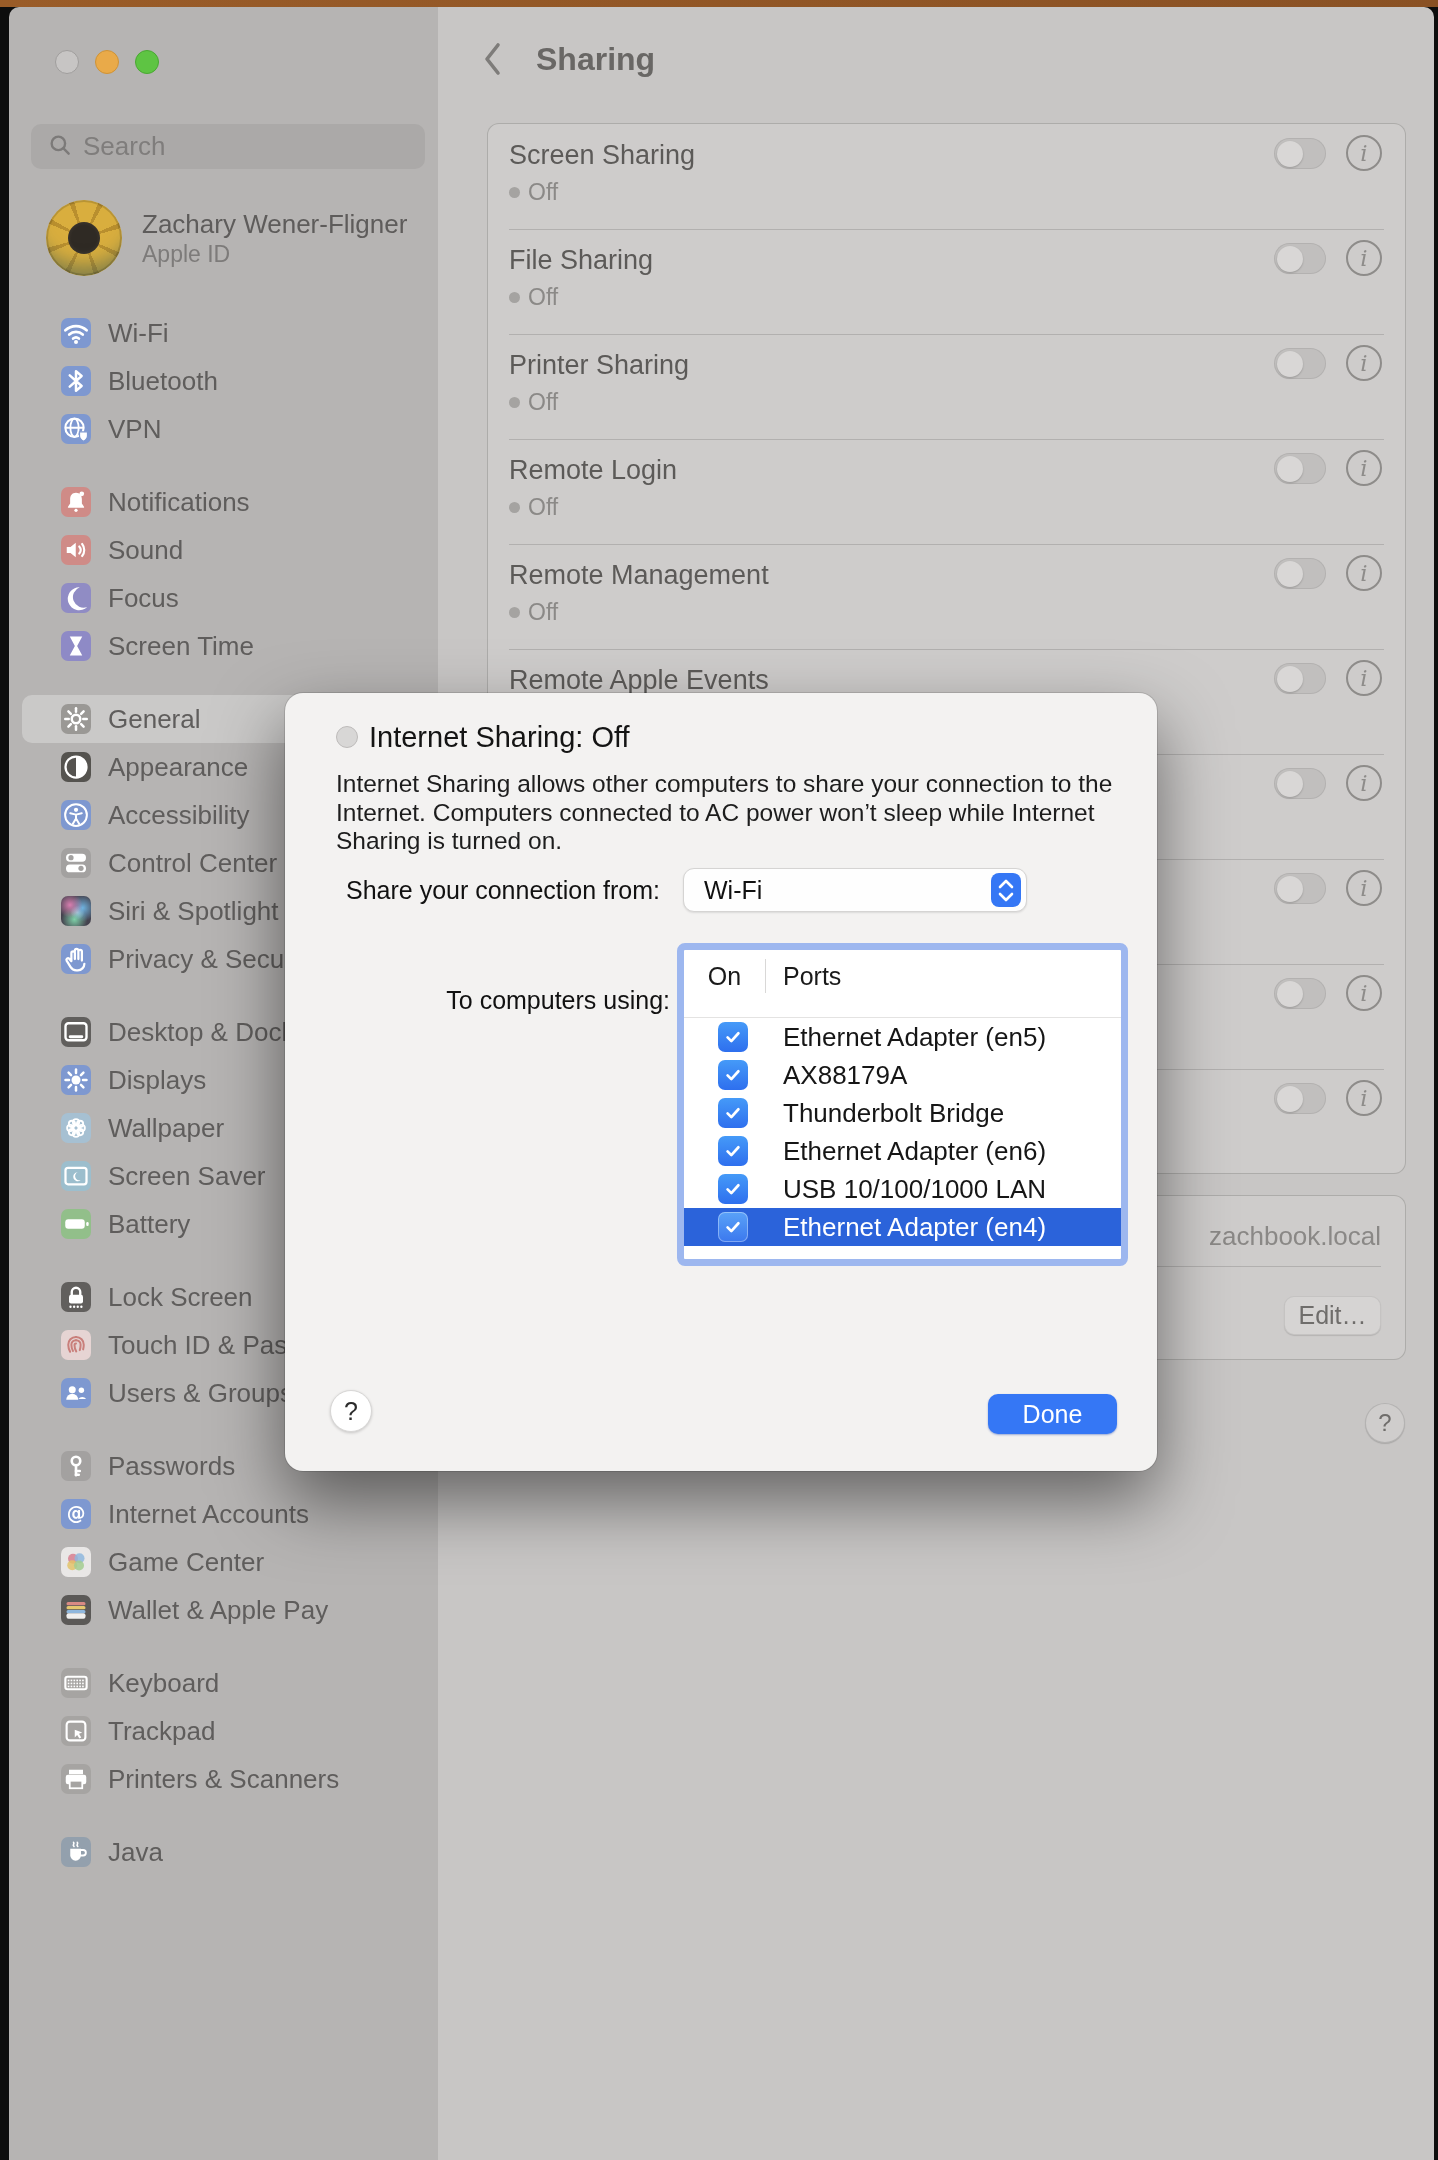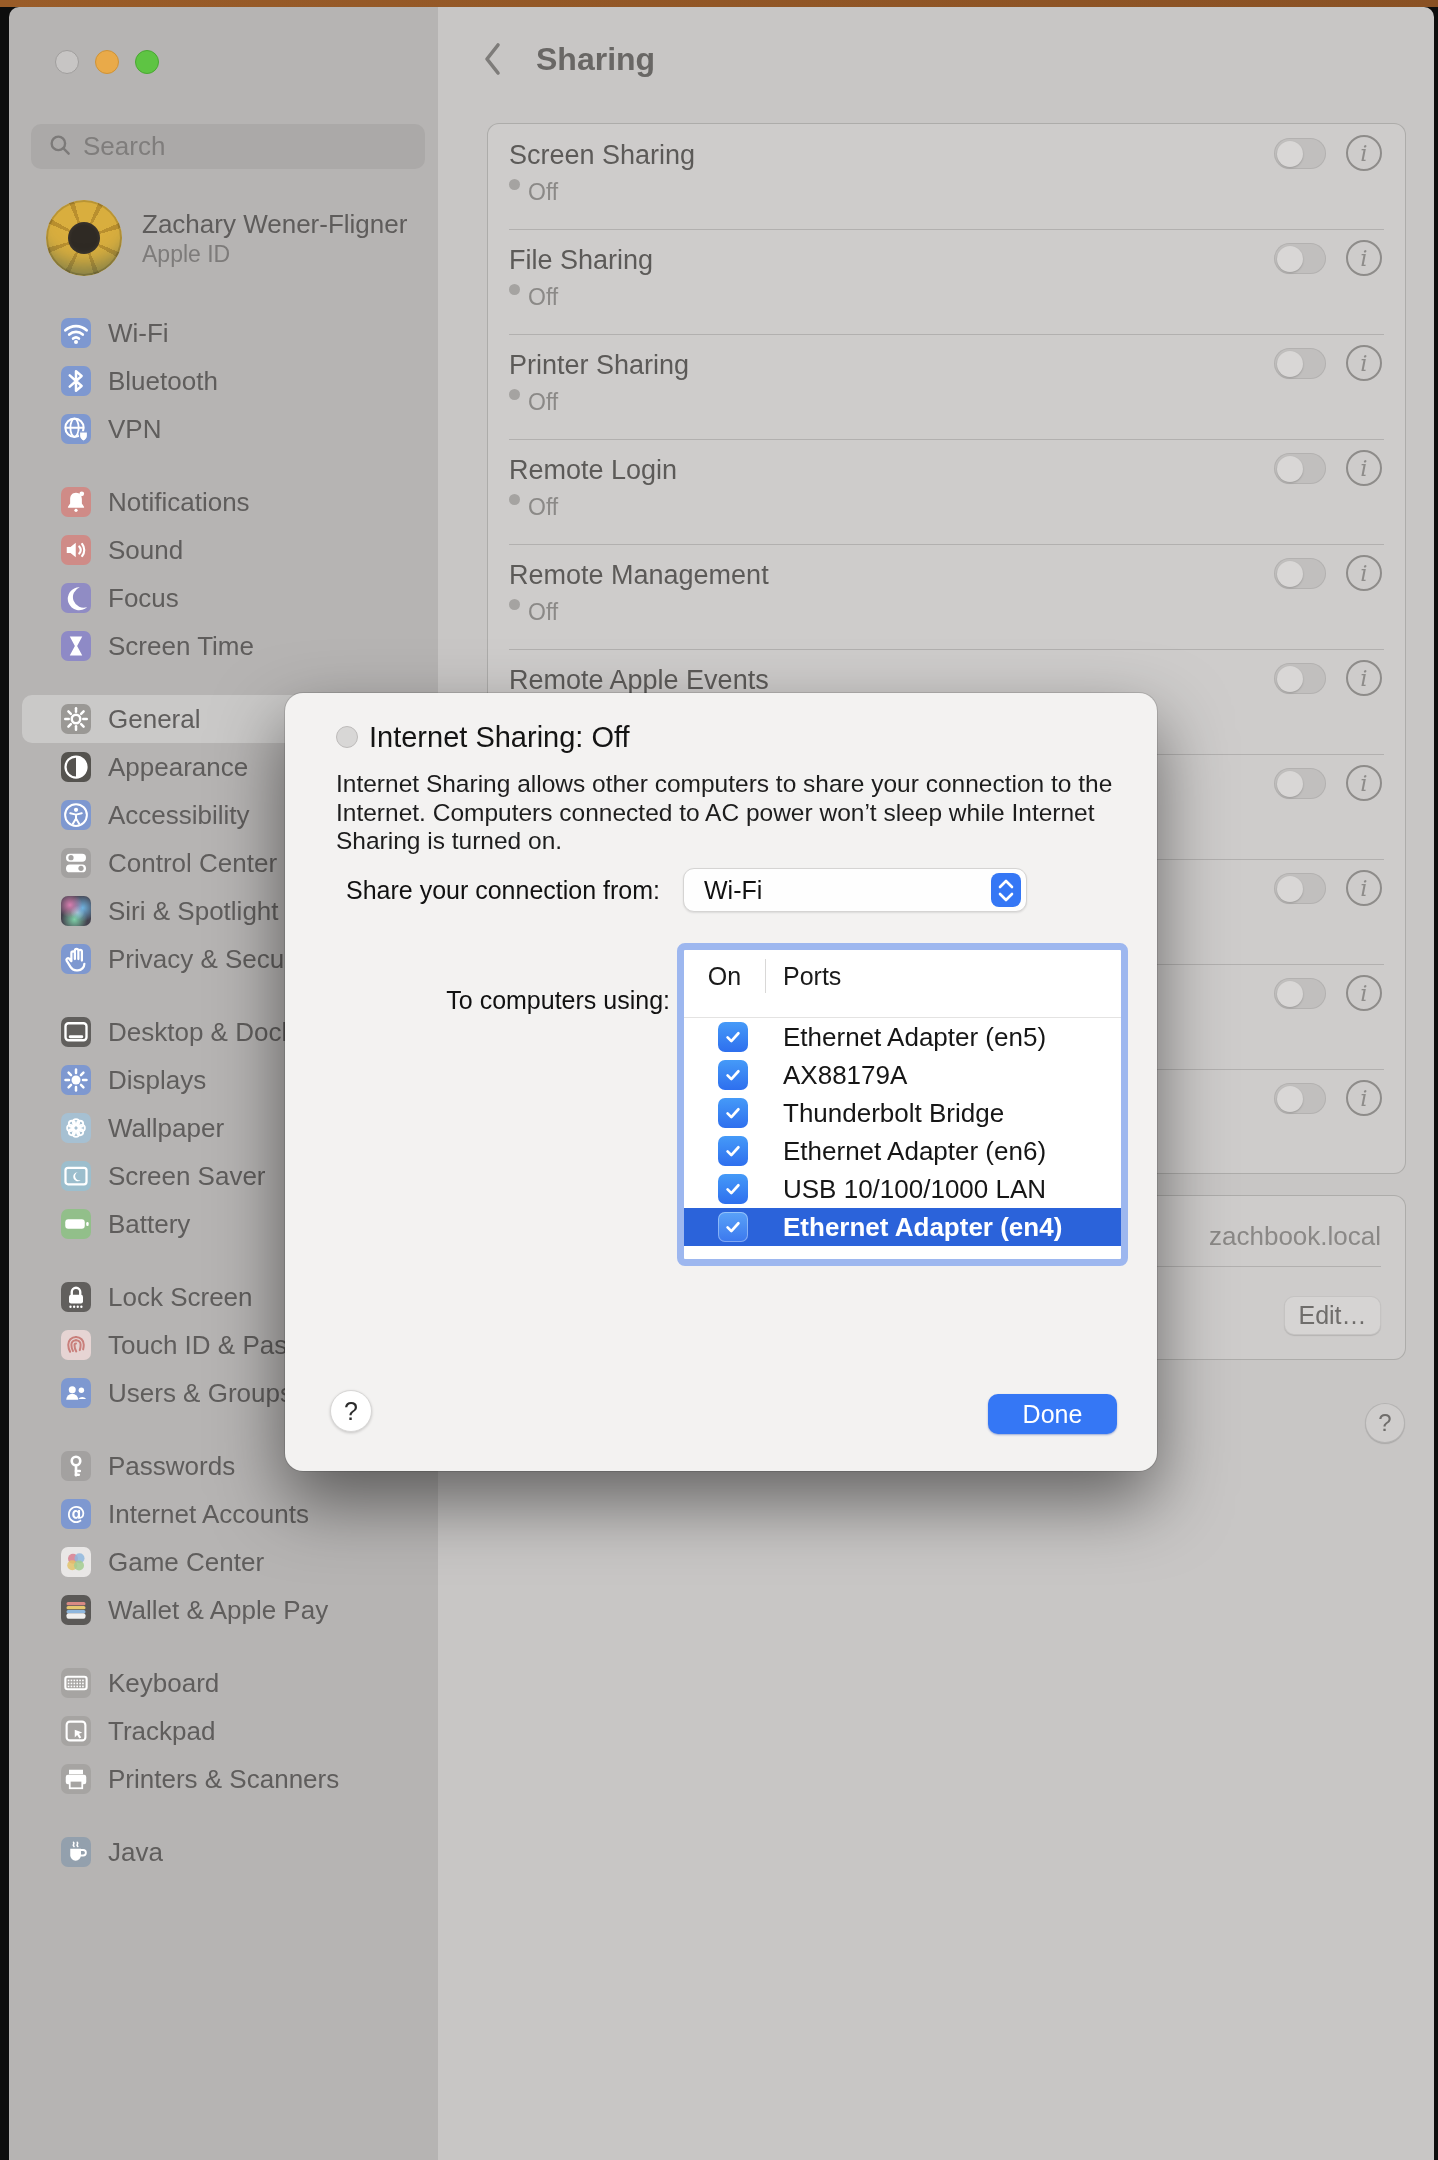--- a/index.html
+++ b/index.html
@@ -49,21 +49,21 @@
   #main { position:absolute; left:429px; top:0; width:996px; height:100%; background:#c8c6c5; }
   #main-header { position:absolute; left:40px; top:30px; display:flex; align-items:center; gap:28px; }
   #back-btn { width:30px; height:44px; display:flex; align-items:center; justify-content:center; }
   #page-title { font-size:32px; font-weight:700; color:#696765; }
 
   .card { position:absolute; left:49px; width:919px; background:#cecccb; border:1px solid rgba(90,88,86,.28); border-radius:12px; }
   #services-card { top:116px; height:1051px; overflow:hidden; }
   .svc-row { position:relative; height:105px; }
   .svc-row + .svc-row::before { content:""; position:absolute; left:21px; right:21px; top:0; height:1px; background:rgba(80,78,76,.22); }
   .svc-name { position:absolute; left:21px; top:16px; font-size:27px; color:#5c5a58; }
-  .svc-status { position:absolute; left:21px; top:55px; display:flex; gap:8px; }
+  .svc-status { position:absolute; left:21px; top:55px; display:flex; align-items:center; gap:8px; }
   .svc-dot { width:11px; height:11px; border-radius:50%; background:#a5a3a1; }
   .svc-off { font-size:23px; color:#8b8987; }
   .toggle { position:absolute; left:786px; top:14px; width:52px; height:31px; border-radius:16px; background:#c1bfbe; border:1px solid rgba(0,0,0,.07); }
   .toggle .knob { position:absolute; left:2px; top:2px; width:26px; height:26px; border-radius:50%; background:#d9d7d6; box-shadow:0 1px 2px rgba(0,0,0,.2); }
   .info-btn { position:absolute; left:858px; top:11px; width:36px; height:36px; border-radius:50%; border:2px solid #8e8c8a; display:flex; align-items:center; justify-content:center; font-family:"DejaVu Serif",serif; font-style:italic; font-size:23px; color:#8e8c8a; }
 
   #hostname-card { top:1188px; height:165px; }
   #hostname-value { position:absolute; right:24px; top:25px; font-size:26px; color:#8a8886; }
   #hostname-card .hr { position:absolute; left:24px; right:24px; top:70px; height:1px; background:rgba(80,78,76,.22); }
   #edit-btn { position:absolute; right:24px; top:100px; width:97px; height:39px; border-radius:10px; background:#d6d4d3; border:1px solid rgba(0,0,0,.08); box-shadow:0 1px 1px rgba(0,0,0,.12); font-size:25px; color:#6f6d6b; display:flex; align-items:center; justify-content:center; }
@@ -81,21 +81,21 @@
   #dlg-using-label { position:absolute; left:51px; top:293px; width:334px; text-align:right; font-size:25px; color:#111; }
 
   #table-ring { position:absolute; left:392px; top:250px; width:451px; height:323px; border:7px solid #9db7ef; border-radius:8px; background:#fff; }
   #ports-table { position:relative; width:100%; height:100%; overflow:hidden; }
   #tbl-header { position:relative; height:68px; }
   #col-on { position:absolute; left:0; top:0; width:81px; height:52px; display:flex; align-items:center; justify-content:center; font-size:25px; color:#1a1a1a; }
   #col-div { position:absolute; left:81px; top:9px; width:1px; height:34px; background:#d9d8d7; }
   #col-ports { position:absolute; left:99px; top:0; height:52px; display:flex; align-items:center; font-size:25px; color:#1a1a1a; }
   #tbl-header::after { content:""; position:absolute; left:0; right:0; bottom:0; height:1px; background:#e4e3e2; }
   .port-row { position:relative; height:38px; }
-  .port-row.selected { background:#2b63da;font-weight:bold; }
+  .port-row.selected { background:#2b63da; }
   .port-check { position:absolute; left:34px; top:4px; width:30px; height:30px; border-radius:7px; background:linear-gradient(#459af8,#2e6fee); display:flex; align-items:center; justify-content:center; }
   .port-row.selected .port-check { background:linear-gradient(#5aa2f8,#3b78ee); box-shadow:inset 0 0 0 1px rgba(255,255,255,.35); }
   .port-name { position:absolute; left:99px; top:0; height:38px; display:flex; align-items:center; font-size:26px; color:#161616; white-space:nowrap; }
   .port-row.selected .port-name { color:#fff; }
 
   #dlg-help { position:absolute; left:45px; top:697px; width:42px; height:42px; border-radius:50%; background:#fff; border:1px solid #d8d7d6; box-shadow:0 1px 3px rgba(0,0,0,.18); display:flex; align-items:center; justify-content:center; font-size:25px; color:#2c2c2c; }
   #done-btn { position:absolute; left:703px; top:701px; width:129px; height:40px; border-radius:10px; background:#3577f5; box-shadow:0 1px 2px rgba(40,80,180,.45); display:flex; align-items:center; justify-content:center; font-size:25px; font-weight:500; color:#fff; }
 </style>
 </head>
 <body>

